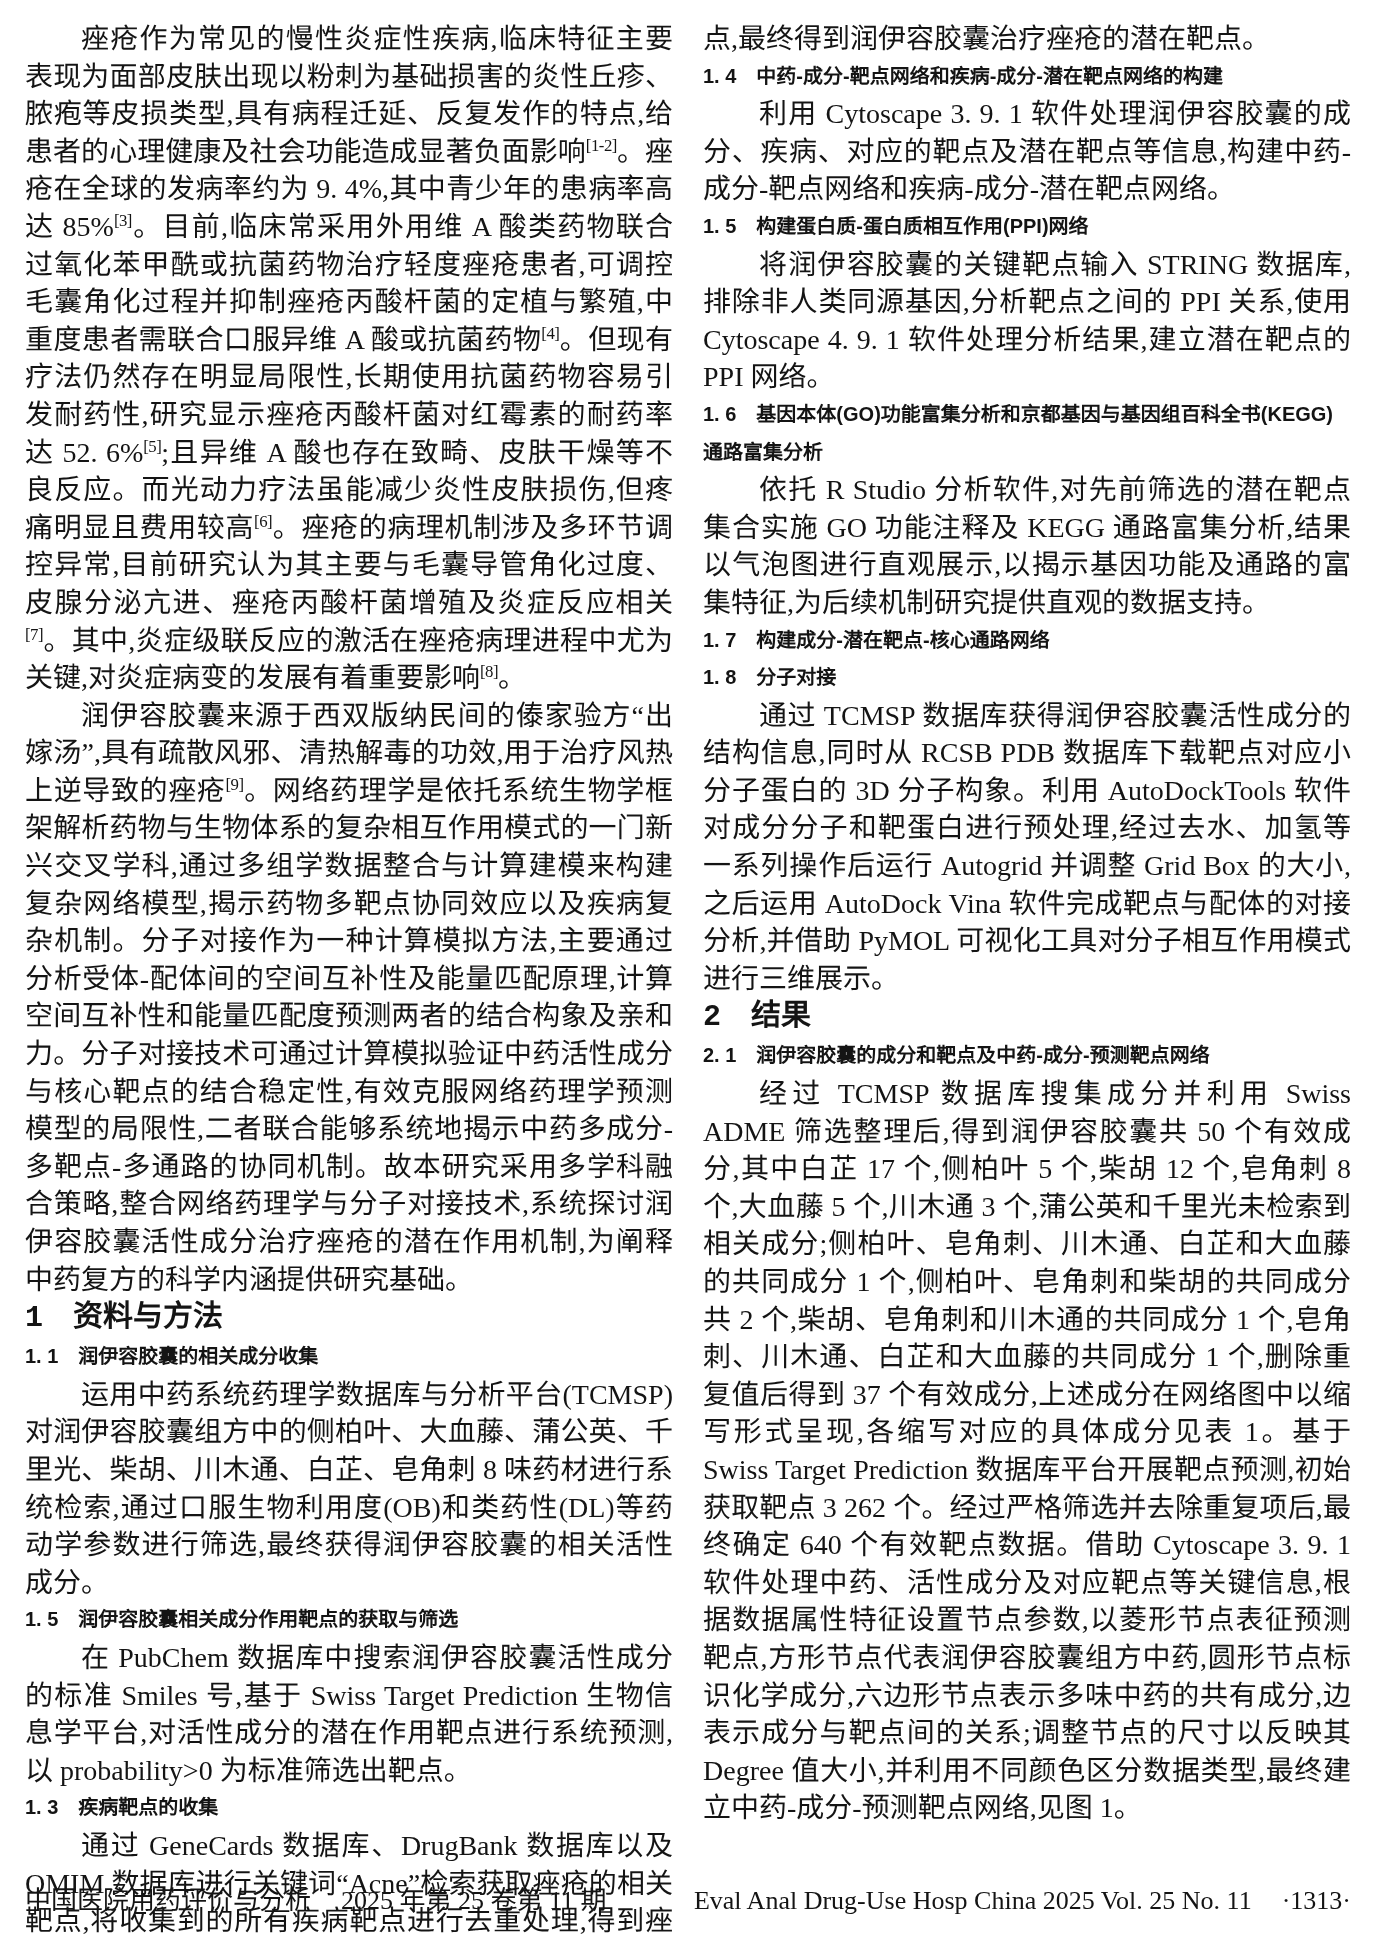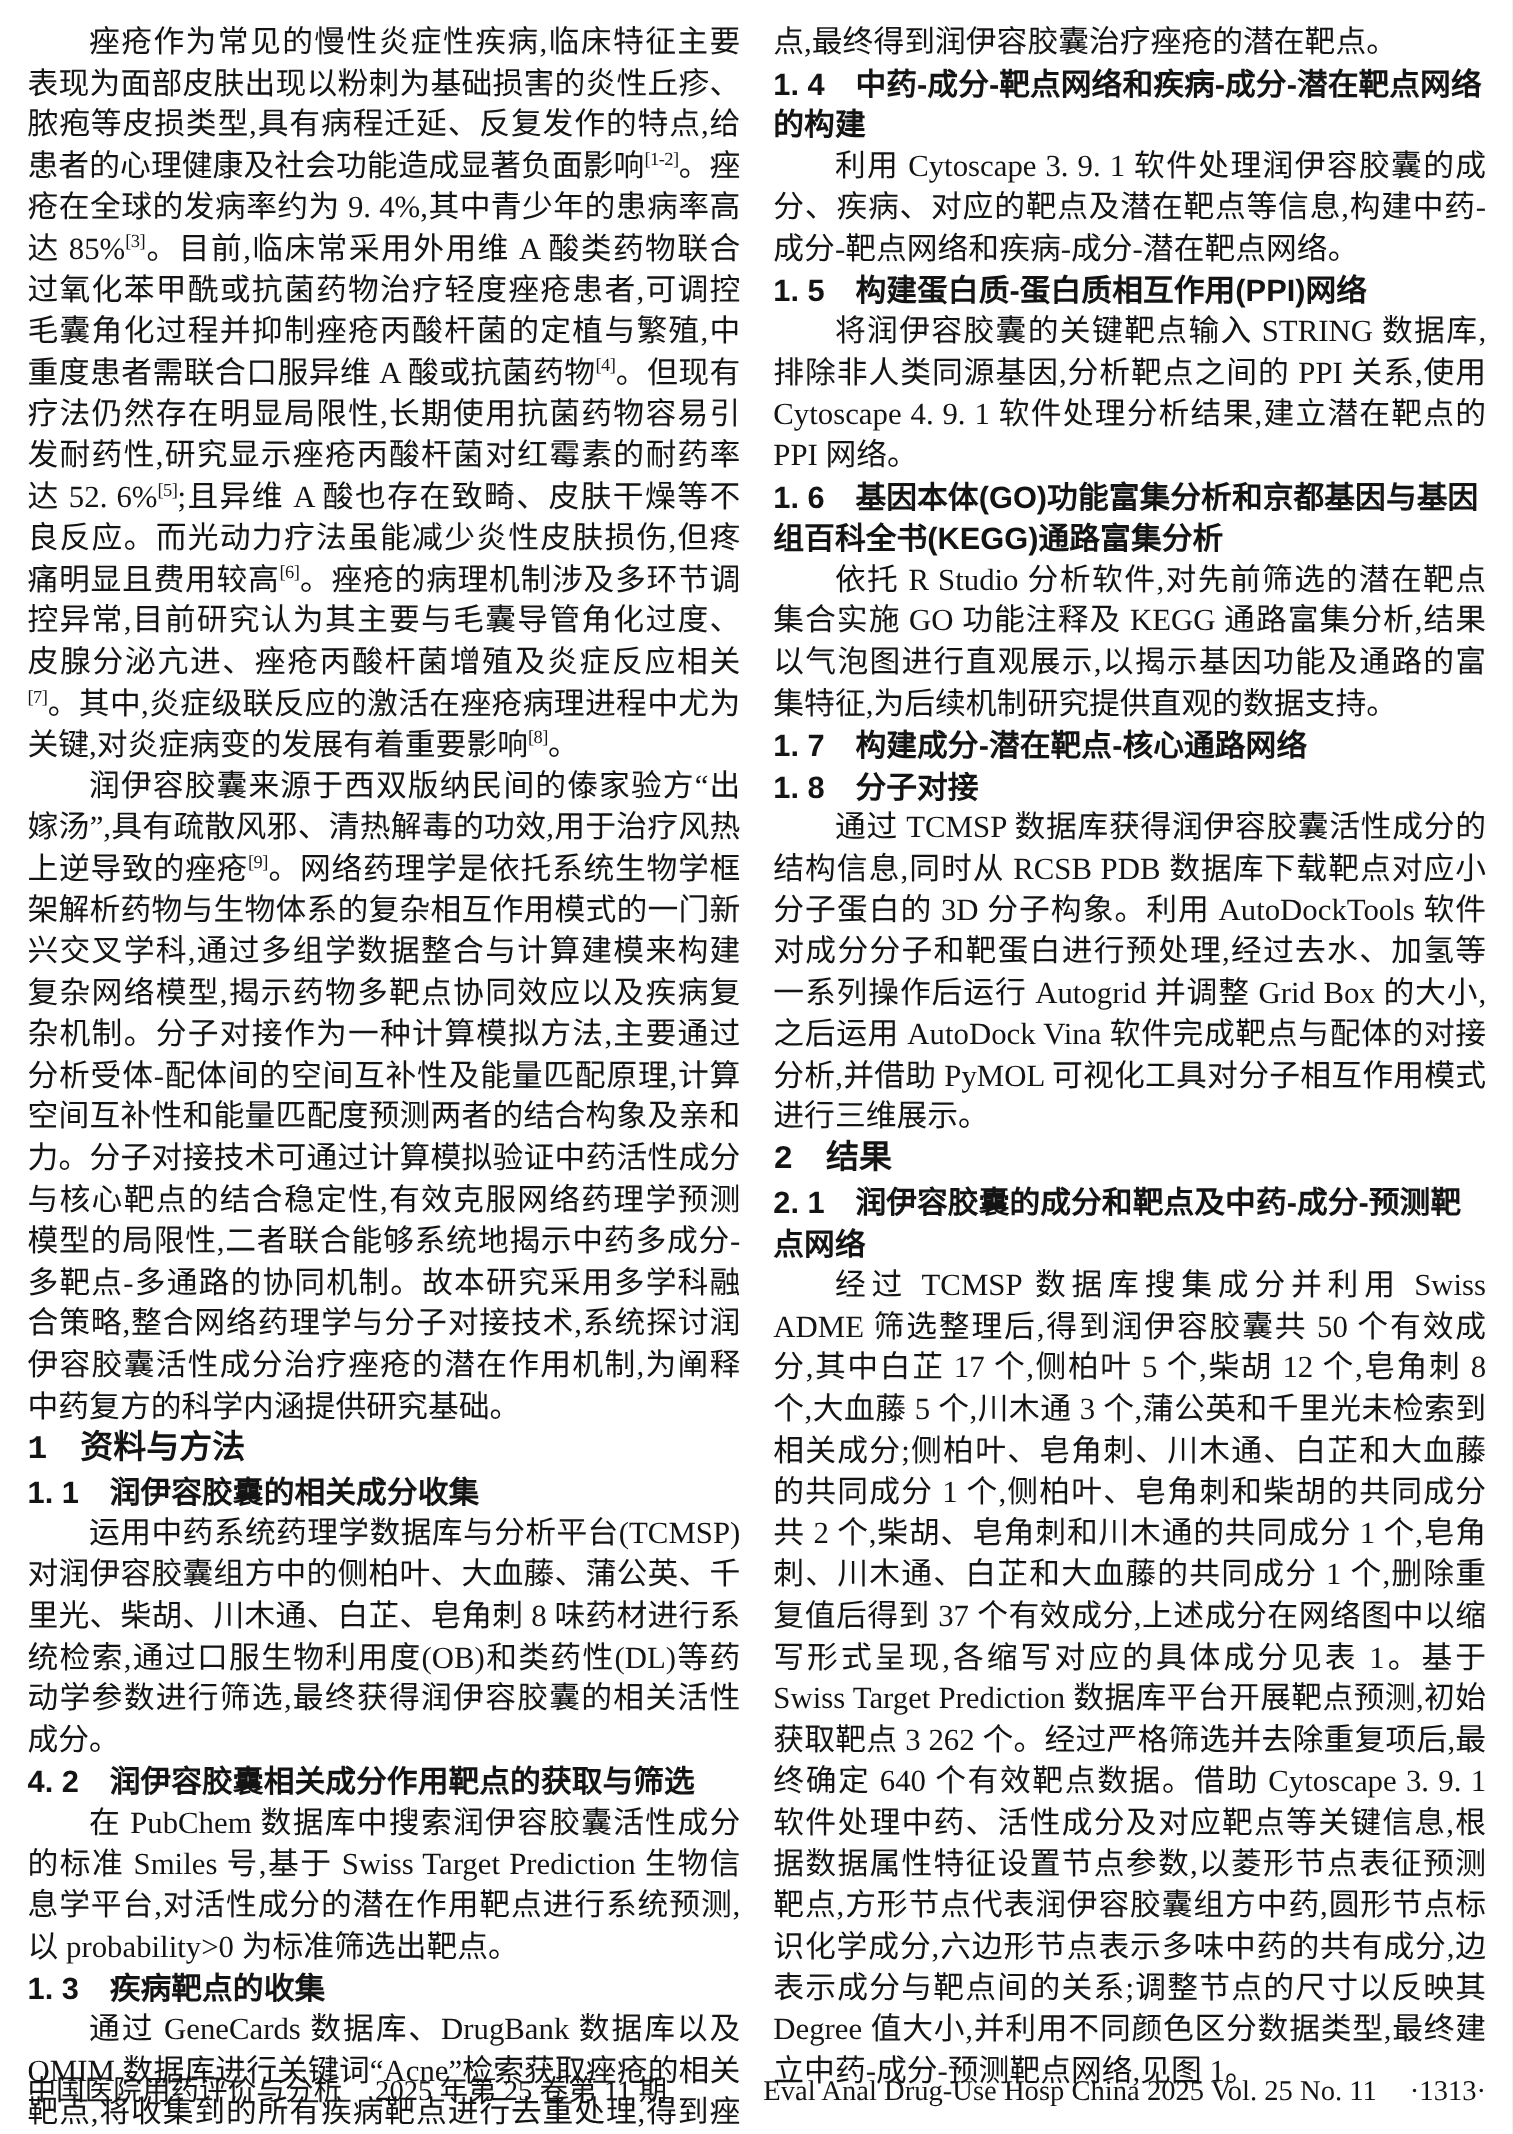--- a/index.html
+++ b/index.html
@@ -34,21 +34,21 @@
   .block.indent { text-indent: 2em; }
   .block.h1 {
     font-family: Liberation Mono, monospace;
     font-weight: 700;
     font-size: 30px;
     line-height: 40px;
   }
   .block.h2 {
     font-family: "Liberation Sans", "DejaVu Sans", sans-serif;
     font-weight: 700;
-    font-size: 28px;
+    font-size: 20px;
     line-height: 37.6px;
   }
   sup.ref {
     font-size: 0.60em;
     line-height: 0;
     vertical-align: super;
     letter-spacing: -0.5px;
   }
   .footer {
     position: absolute;
@@ -67,21 +67,21 @@
 <body>
 
 <div class="page">
   <div class="content">
     <div class="col">
         <div class="block p indent">痤疮作为常见的慢性炎症性疾病,临床特征主要表现为面部皮肤出现以粉刺为基础损害的炎性丘疹、脓疱等皮损类型,具有病程迁延、反复发作的特点,给患者的心理健康及社会功能造成显著负面影响<sup class="ref">[1-2]</sup>。痤疮在全球的发病率约为 9. 4%,其中青少年的患病率高达 85%<sup class="ref">[3]</sup>。目前,临床常采用外用维 A 酸类药物联合过氧化苯甲酰或抗菌药物治疗轻度痤疮患者,可调控毛囊角化过程并抑制痤疮丙酸杆菌的定植与繁殖,中重度患者需联合口服异维 A 酸或抗菌药物<sup class="ref">[4]</sup>。但现有疗法仍然存在明显局限性,长期使用抗菌药物容易引发耐药性,研究显示痤疮丙酸杆菌对红霉素的耐药率达 52. 6%<sup class="ref">[5]</sup>;且异维 A 酸也存在致畸、皮肤干燥等不良反应。而光动力疗法虽能减少炎性皮肤损伤,但疼痛明显且费用较高<sup class="ref">[6]</sup>。痤疮的病理机制涉及多环节调控异常,目前研究认为其主要与毛囊导管角化过度、皮腺分泌亢进、痤疮丙酸杆菌增殖及炎症反应相关<sup class="ref">[7]</sup>。其中,炎症级联反应的激活在痤疮病理进程中尤为关键,对炎症病变的发展有着重要影响<sup class="ref">[8]</sup>。</div>
         <div class="block p indent">润伊容胶囊来源于西双版纳民间的傣家验方“出嫁汤”,具有疏散风邪、清热解毒的功效,用于治疗风热上逆导致的痤疮<sup class="ref">[9]</sup>。网络药理学是依托系统生物学框架解析药物与生物体系的复杂相互作用模式的一门新兴交叉学科,通过多组学数据整合与计算建模来构建复杂网络模型,揭示药物多靶点协同效应以及疾病复杂机制。分子对接作为一种计算模拟方法,主要通过分析受体-配体间的空间互补性及能量匹配原理,计算空间互补性和能量匹配度预测两者的结合构象及亲和力。分子对接技术可通过计算模拟验证中药活性成分与核心靶点的结合稳定性,有效克服网络药理学预测模型的局限性,二者联合能够系统地揭示中药多成分-多靶点-多通路的协同机制。故本研究采用多学科融合策略,整合网络药理学与分子对接技术,系统探讨润伊容胶囊活性成分治疗痤疮的潜在作用机制,为阐释中药复方的科学内涵提供研究基础。</div>
         <div class="block h1">1　资料与方法</div>
         <div class="block h2">1. 1　润伊容胶囊的相关成分收集</div>
         <div class="block p indent">运用中药系统药理学数据库与分析平台(TCMSP)对润伊容胶囊组方中的侧柏叶、大血藤、蒲公英、千里光、柴胡、川木通、白芷、皂角刺 8 味药材进行系统检索,通过口服生物利用度(OB)和类药性(DL)等药动学参数进行筛选,最终获得润伊容胶囊的相关活性成分。</div>
-        <div class="block h2">4. 2　润伊容胶囊相关成分作用靶点的获取与筛选</div>
+        <div class="block h2">1. 5　润伊容胶囊相关成分作用靶点的获取与筛选</div>
         <div class="block p indent">在 PubChem 数据库中搜索润伊容胶囊活性成分的标准 Smiles 号,基于 Swiss Target Prediction 生物信息学平台,对活性成分的潜在作用靶点进行系统预测,以 probability&gt;0 为标准筛选出靶点。</div>
         <div class="block h2">1. 3　疾病靶点的收集</div>
         <div class="block p indent">通过 GeneCards 数据库、DrugBank 数据库以及 OMIM 数据库进行关键词“Acne”检索获取痤疮的相关靶点,将收集到的所有疾病靶点进行去重处理,得到痤疮的疾病靶点。采用 Venny 2. 1. 0 软件获取润伊容胶囊靶点与痤疮靶点的交集靶</div>
       </div>
     <div class="col">
         <div class="block p">点,最终得到润伊容胶囊治疗痤疮的潜在靶点。</div>
         <div class="block h2">1. 4　中药-成分-靶点网络和疾病-成分-潜在靶点网络的构建</div>
         <div class="block p indent">利用 Cytoscape 3. 9. 1 软件处理润伊容胶囊的成分、疾病、对应的靶点及潜在靶点等信息,构建中药-成分-靶点网络和疾病-成分-潜在靶点网络。</div>
         <div class="block h2">1. 5　构建蛋白质-蛋白质相互作用(PPI)网络</div>
         <div class="block p indent">将润伊容胶囊的关键靶点输入 STRING 数据库,排除非人类同源基因,分析靶点之间的 PPI 关系,使用 Cytoscape 4. 9. 1 软件处理分析结果,建立潜在靶点的 PPI 网络。</div>

